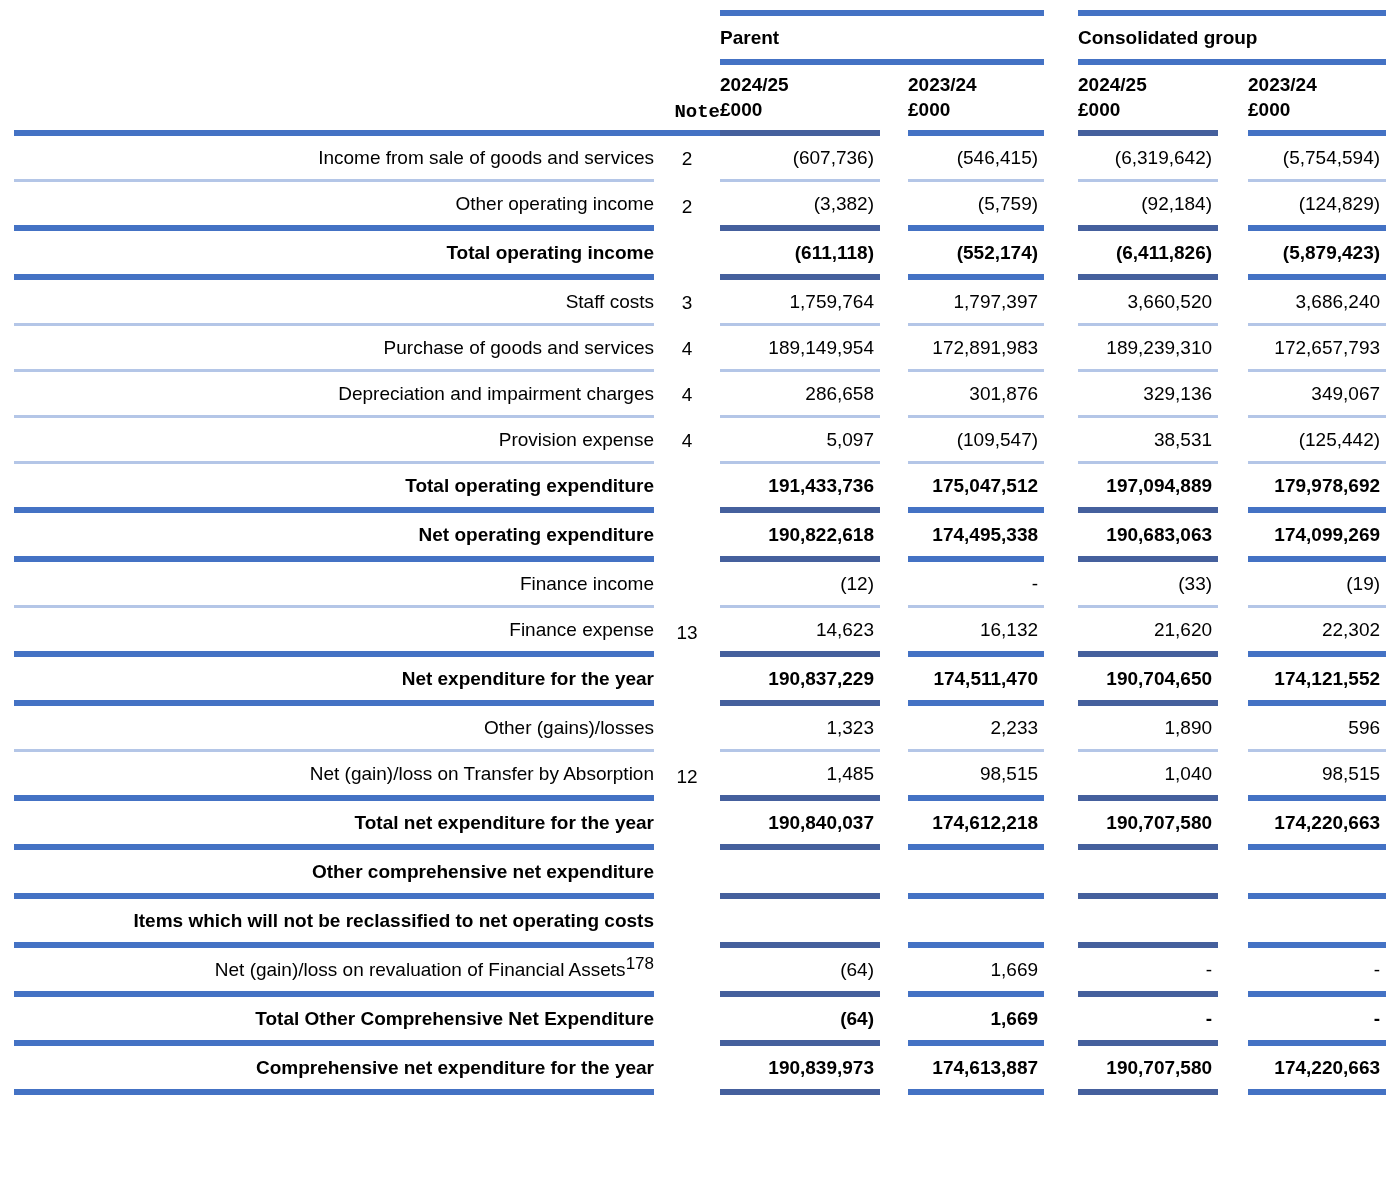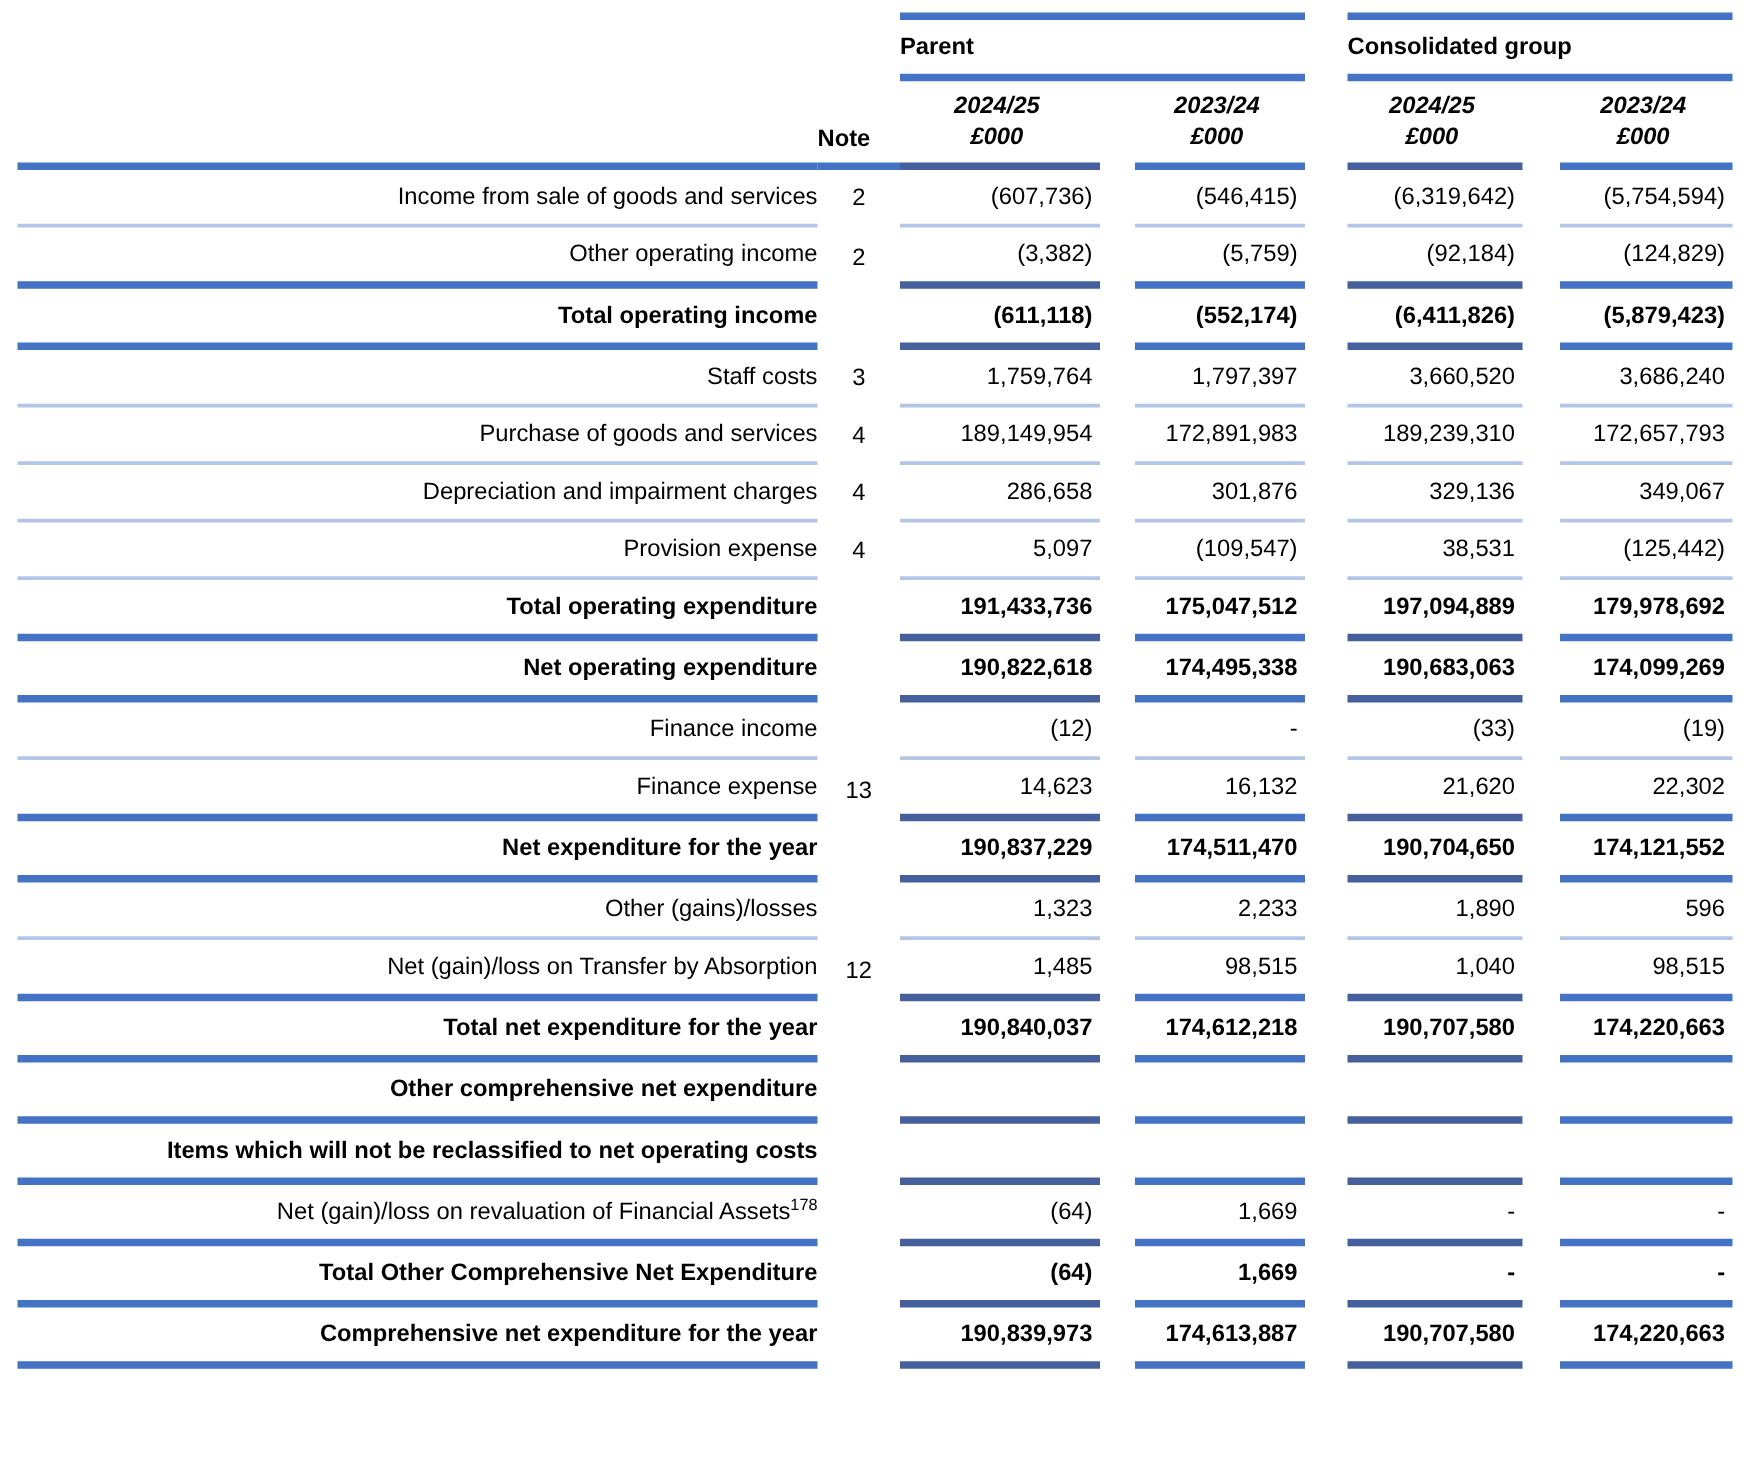--- a/index.html
+++ b/index.html
@@ -31,41 +31,41 @@
   
   tr.grp-row td{height:43px;}
   td.grp{
     font-weight:bold;
     border-top:6px solid var(--bright);
     border-bottom:6px solid var(--bright);
   }
   tr.col-row td{height:58px;vertical-align:bottom;padding-bottom:7px;}
   td.colhdr{
     font-weight:bold;
-    text-align:center;
+    text-align:left;
     line-height:1.35;
     padding-right:5px;
-    font-style:italic;
   }
   td.notehdr{
     font-weight:bold;
-    text-align:left;
+    text-align:right;
+    font-family:Liberation Mono, monospace;
   }
   td.hb-bright{border-bottom:6px solid var(--bright);}
   td.hb-dark{border-bottom:6px solid var(--dark);}
   
   tbody td{height:43px;}
   td.lbl{text-align:right;padding-left:4px;}
   td.note{text-align:center;}
   td.num{text-align:right;padding-right:6px;}
   tr.bold td{font-weight:bold;}
   td.bb-light{border-bottom:3px solid var(--light);}
   td.bb-bright{border-bottom:6px solid var(--bright);margin-top:24px;}
   td.bb-dark{border-bottom:6px solid var(--dark);}
-  sup{font-size:13px;line-height:0;}
+  sup{font-size:17px;line-height:0;}
 </style>
 </head>
 <body>
 
 <table class="socne">
   <colgroup>
     <col style="width:640px">
       <col style="width:66px">
     <col style="width:160px">
       <col style="width:28px">

